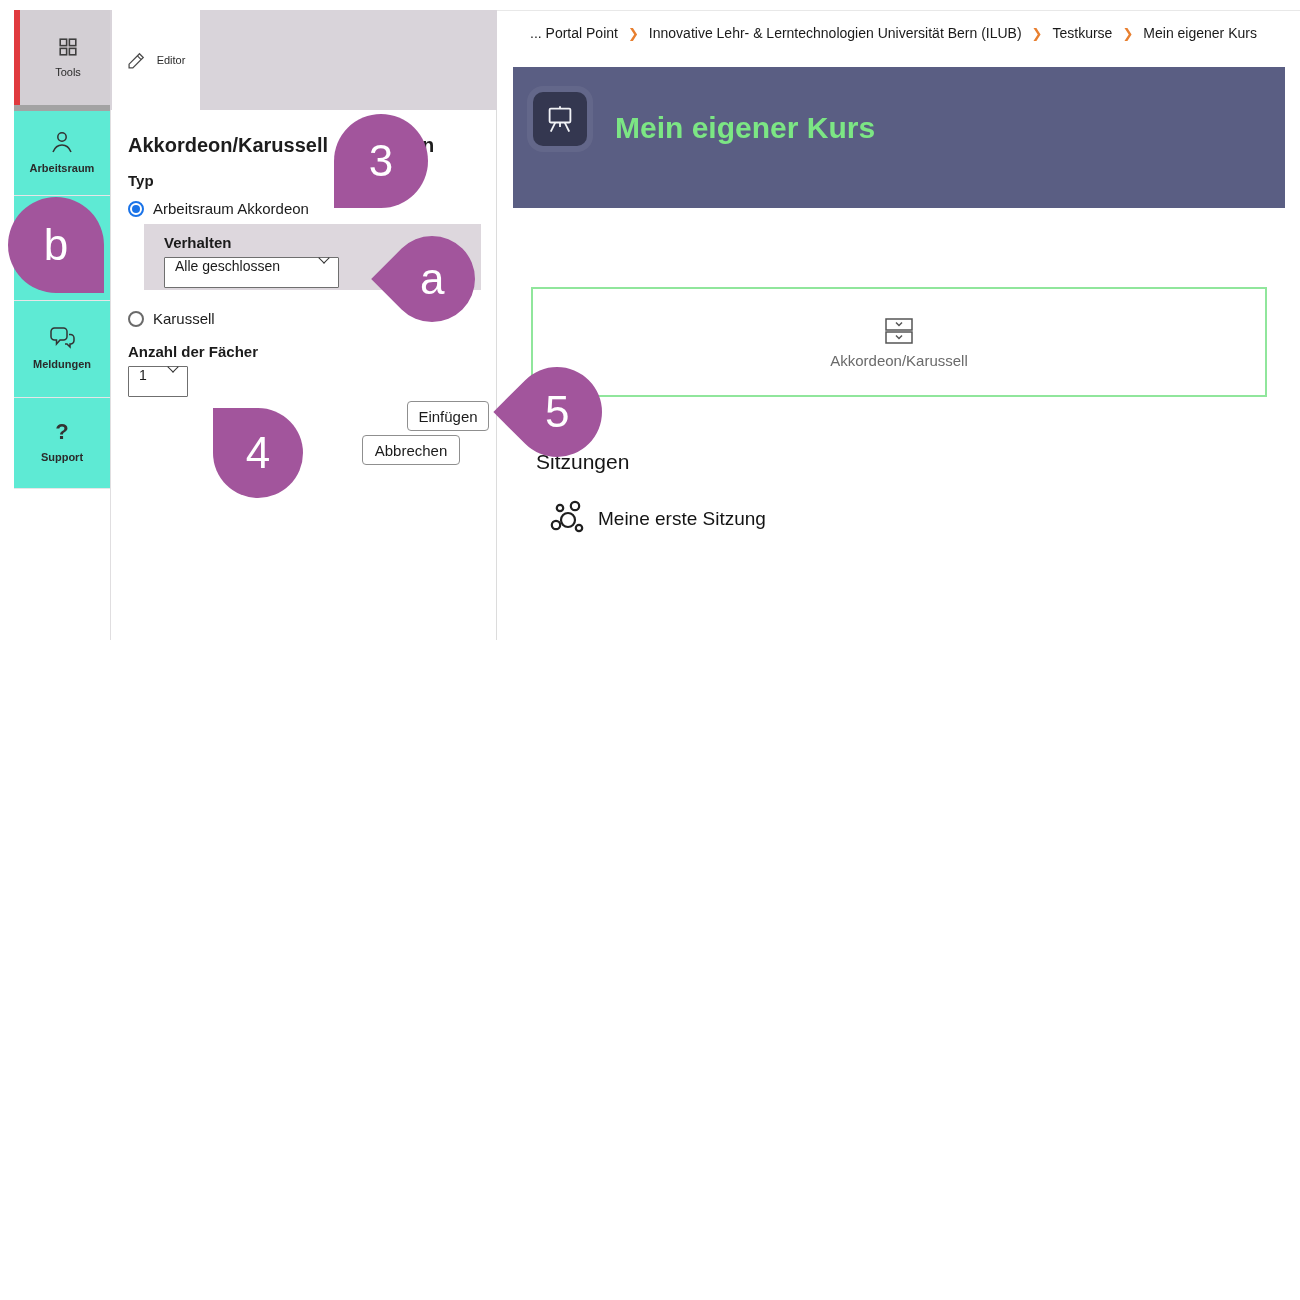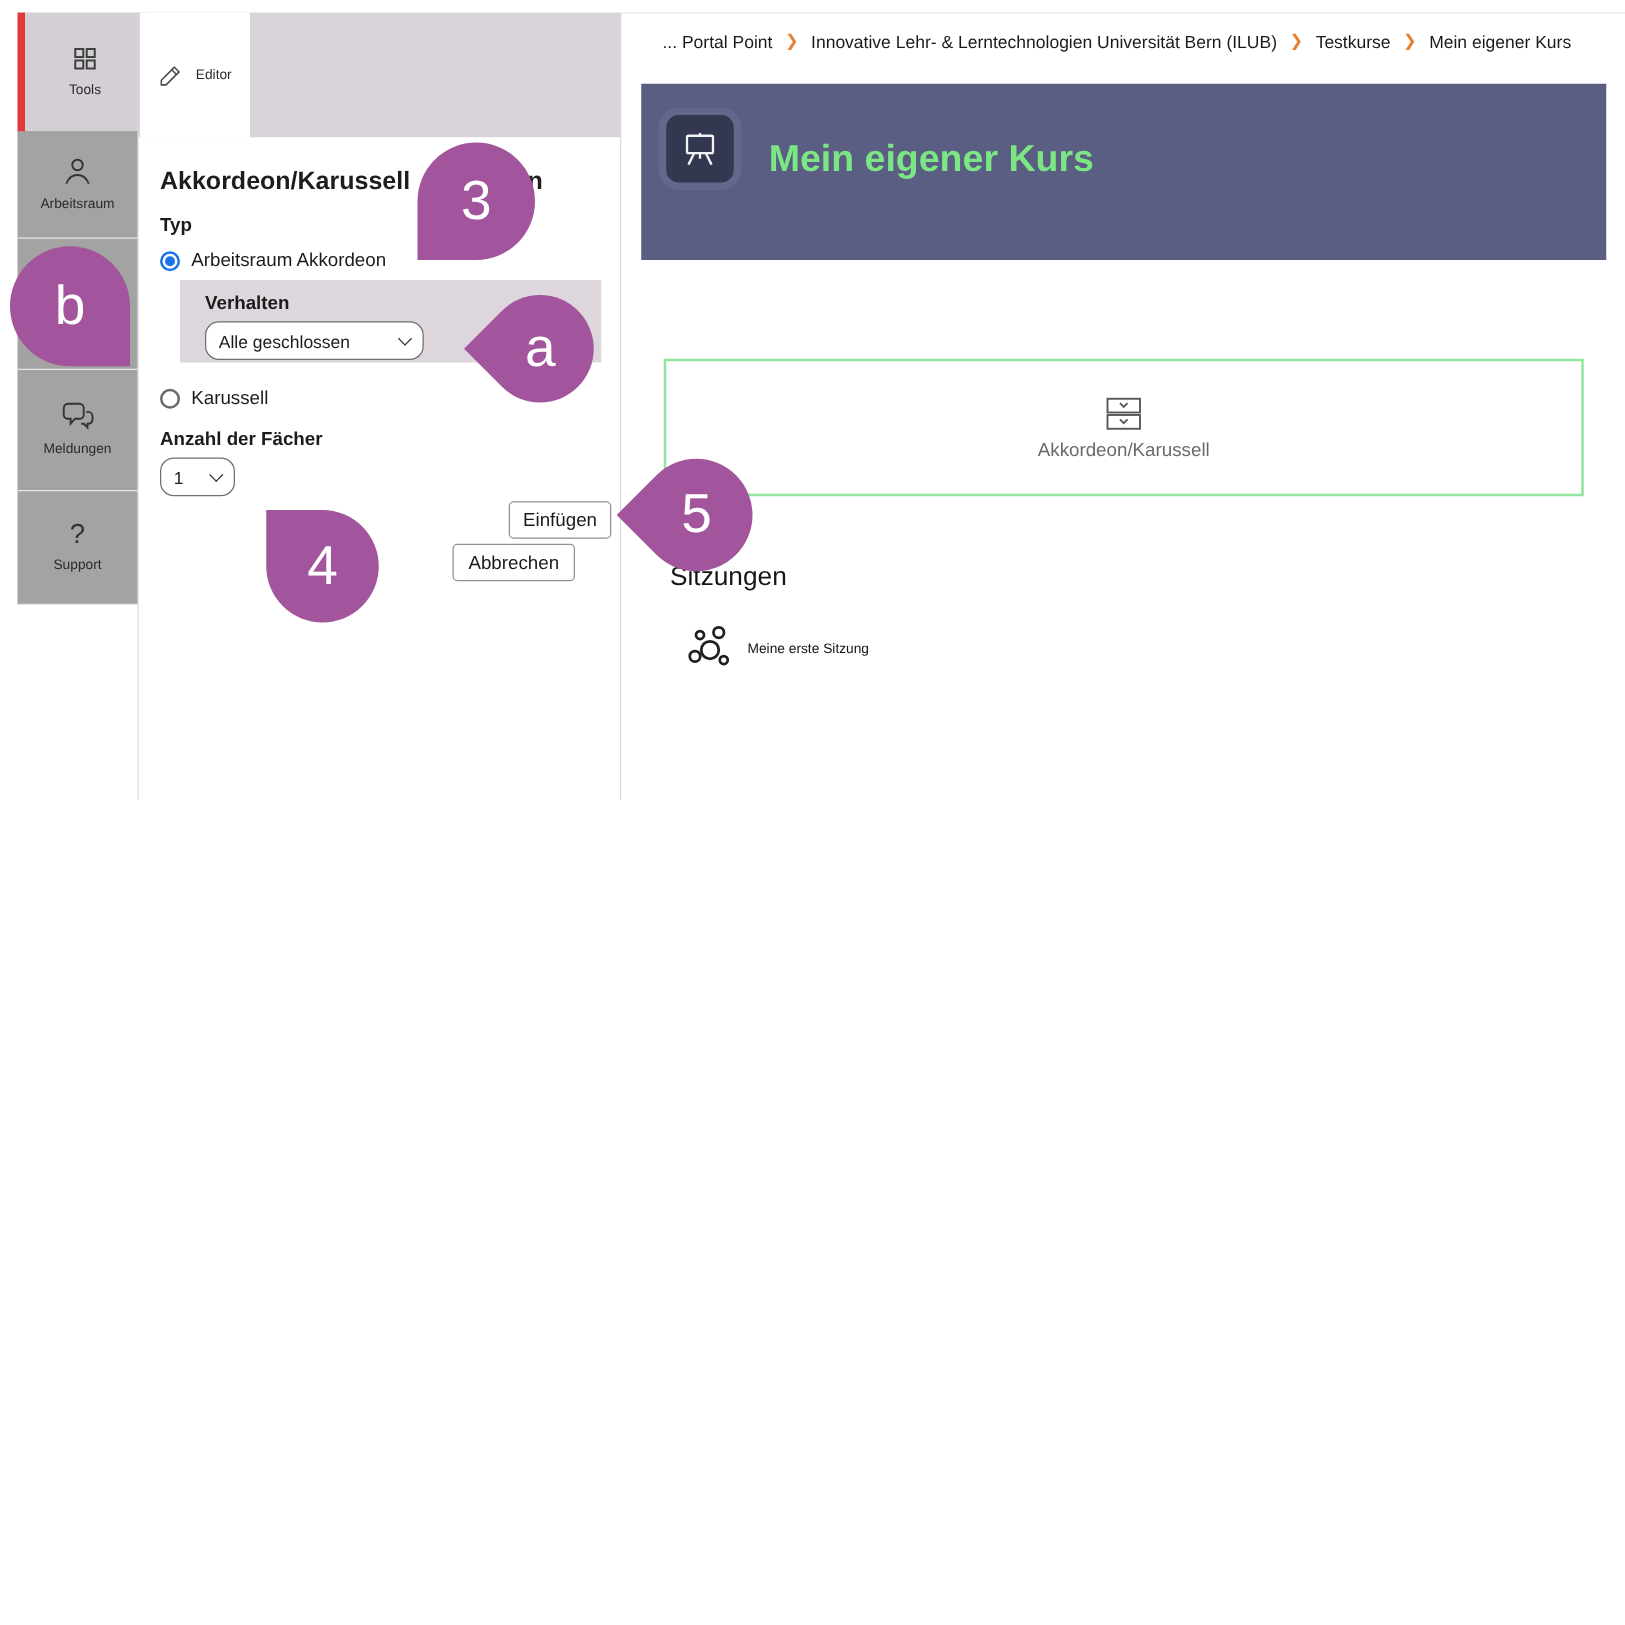--- a/index.html
+++ b/index.html
@@ -10,21 +10,21 @@
   }
   .abs { position: absolute; }
 
   
   .accent-bar { left: 14px; top: 10px; width: 6px; height: 95px; background: var(--accent-red, #e03a3e); z-index: 3; }
   .tools-item {
     left: 20px; top: 10px; width: 96px; height: 95px; background: var(--tools-item-bg, #d3cfd4);
     display: flex; flex-direction: column; align-items: center; justify-content: center; gap: 7px; cursor: pointer;
   }
   .side-label { font-size: 11px; color: #2b2b2b; text-align: center; line-height: 1.3; }
-  .sidebar { left: 14px; top: 105px; width: 96px; background: #a3a3a3; border-top: 1px solid #a3a3a3; z-index: 1; }
+  .sidebar { left: 14px; top: 105px; width: 96px; background: #5eead4; border-top: 6px solid #a3a3a3; z-index: 1; font-weight: bold; }
   .side-item {
     display: flex; flex-direction: column; align-items: center; justify-content: center; gap: 7px;
     border-bottom: 1px solid #e7e5e7; cursor: pointer; padding: 4px 3px;
   }
   .si-a  { height: 85px; }
   .si-sp { height: 105px; cursor: default; }
   .si-m  { height: 95px; }
   .si-me { height: 97px; }
   .si-su { height: 91px; }
   .q-glyph { font-size: 22px; color: #333; line-height: 1; }
@@ -49,22 +49,22 @@
   .radio-row2 { left: 17px; top: 200px; }
   .radio { width: 16px; height: 16px; border-radius: 50%; position: relative; flex: none; }
   .radio.checked { border: 2px solid var(--radio-selected-blue, #1a73e8); }
   .radio.checked::after { content: ""; position: absolute; inset: 2px; border-radius: 50%; background: var(--radio-selected-blue, #1a73e8); }
   .radio.unchecked { border: 2px solid #6a6a6a; }
   .radio-label { font-size: 15px; }
   .verhalten-box { left: 33px; top: 114px; width: 337px; height: 66px; background: var(--verhalten-bg, #ddd7dd); }
   .verhalten-box > * { position: absolute; }
   .verhalten-heading { left: 20px; top: 10px; font-size: 15px; font-weight: 700; }
   .select {
-    background: #fff; border: 1px solid #6f6f6f; border-radius: 11px;
-    display: flex; align-items: center; padding: 0 10px; font-size: 14px; cursor: pointer;
+    background: #fff; border: 1px solid #6f6f6f; border-radius: 1px;
+    display: flex; padding: 0 10px; font-size: 14px; cursor: pointer;
   }
   .verhalten-select { left: 20px; top: 33px; width: 175px; height: 31px; }
   .chev { width: 8px; height: 8px; border-right: 1.6px solid #333; border-bottom: 1.6px solid #333;
           transform: rotate(45deg); margin-left: auto; margin-top: -4px; flex: none; }
   .anzahl-heading { left: 17px; top: 233px; font-size: 15px; font-weight: 700; }
   .anzahl-select { left: 17px; top: 256px; width: 60px; height: 31px; }
   .btn {
     background: #fff; border: 1px solid #8f8f8f; border-radius: 4px; font-size: 15px; color: #1b1b1b;
     display: flex; align-items: center; justify-content: center; cursor: pointer;
     font-family: "Liberation Sans", "DejaVu Sans", sans-serif;
@@ -89,21 +89,21 @@
   }
   .course-title { left: 102px; top: 44px; font-size: 30px; font-weight: 700; color: var(--course-title-green, #7ce684); white-space: nowrap; }
   .placeholder-box {
     left: 531px; top: 287px; width: 736px; height: 110px; background: #fff;
     border: 2px solid var(--placeholder-border-green, #90e69c);
     display: flex; flex-direction: column; align-items: center; justify-content: center; gap: 5px; cursor: pointer;
   }
   .placeholder-label { font-size: 15px; color: #6a6a6a; }
   .sections-heading { left: 536px; top: 450px; font-size: 21px; color: #161616; }
   .session-row { left: 548px; top: 498px; display: flex; align-items: center; gap: 8px; cursor: pointer; }
-  .session-label { font-size: 11px; color: #141414; }
+  .session-label { font-size: 19px; color: #141414; }
 
   
   .balloon {
     position: absolute; background: var(--annotation-purple, #a2559c); color: #fff;
     display: flex; align-items: center; justify-content: center; z-index: 50;
   }
   .balloon span { font-size: 44px; line-height: 1; }
   .ann-3 { left: 334px; top: 114px; width: 94px; height: 94px; border-radius: 50% 50% 50% 0; }
   .ann-b { left: 8px;   top: 197px; width: 96px; height: 96px; border-radius: 50% 50% 0 50%; }
   .ann-a { left: 389px; top: 236px; width: 86px; height: 86px; border-radius: 0 50% 50% 50%; transform: rotate(-45deg); }

